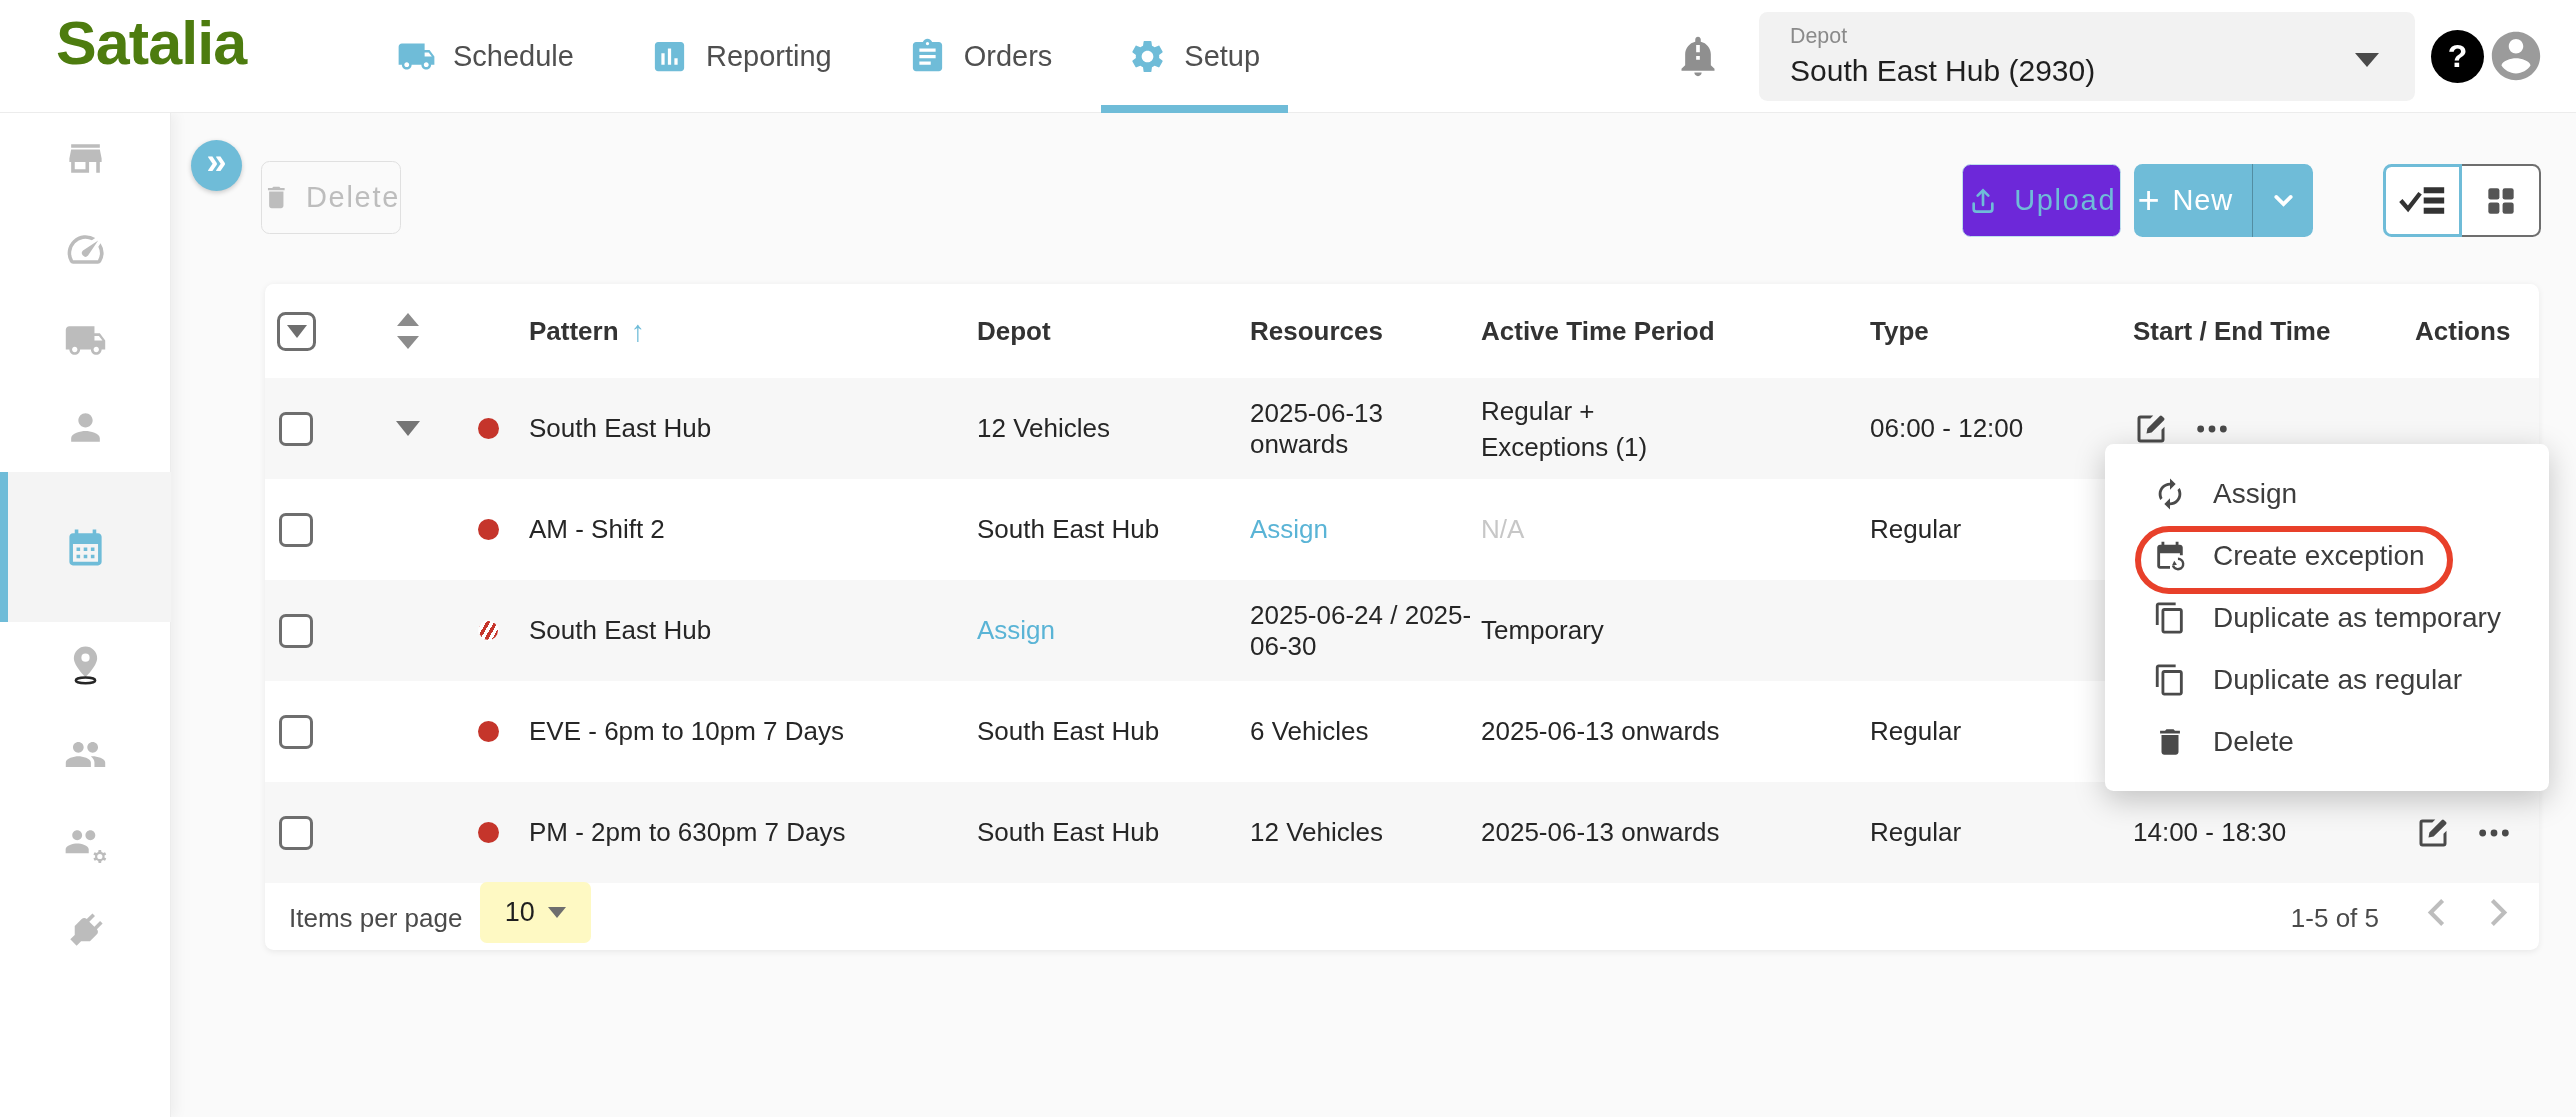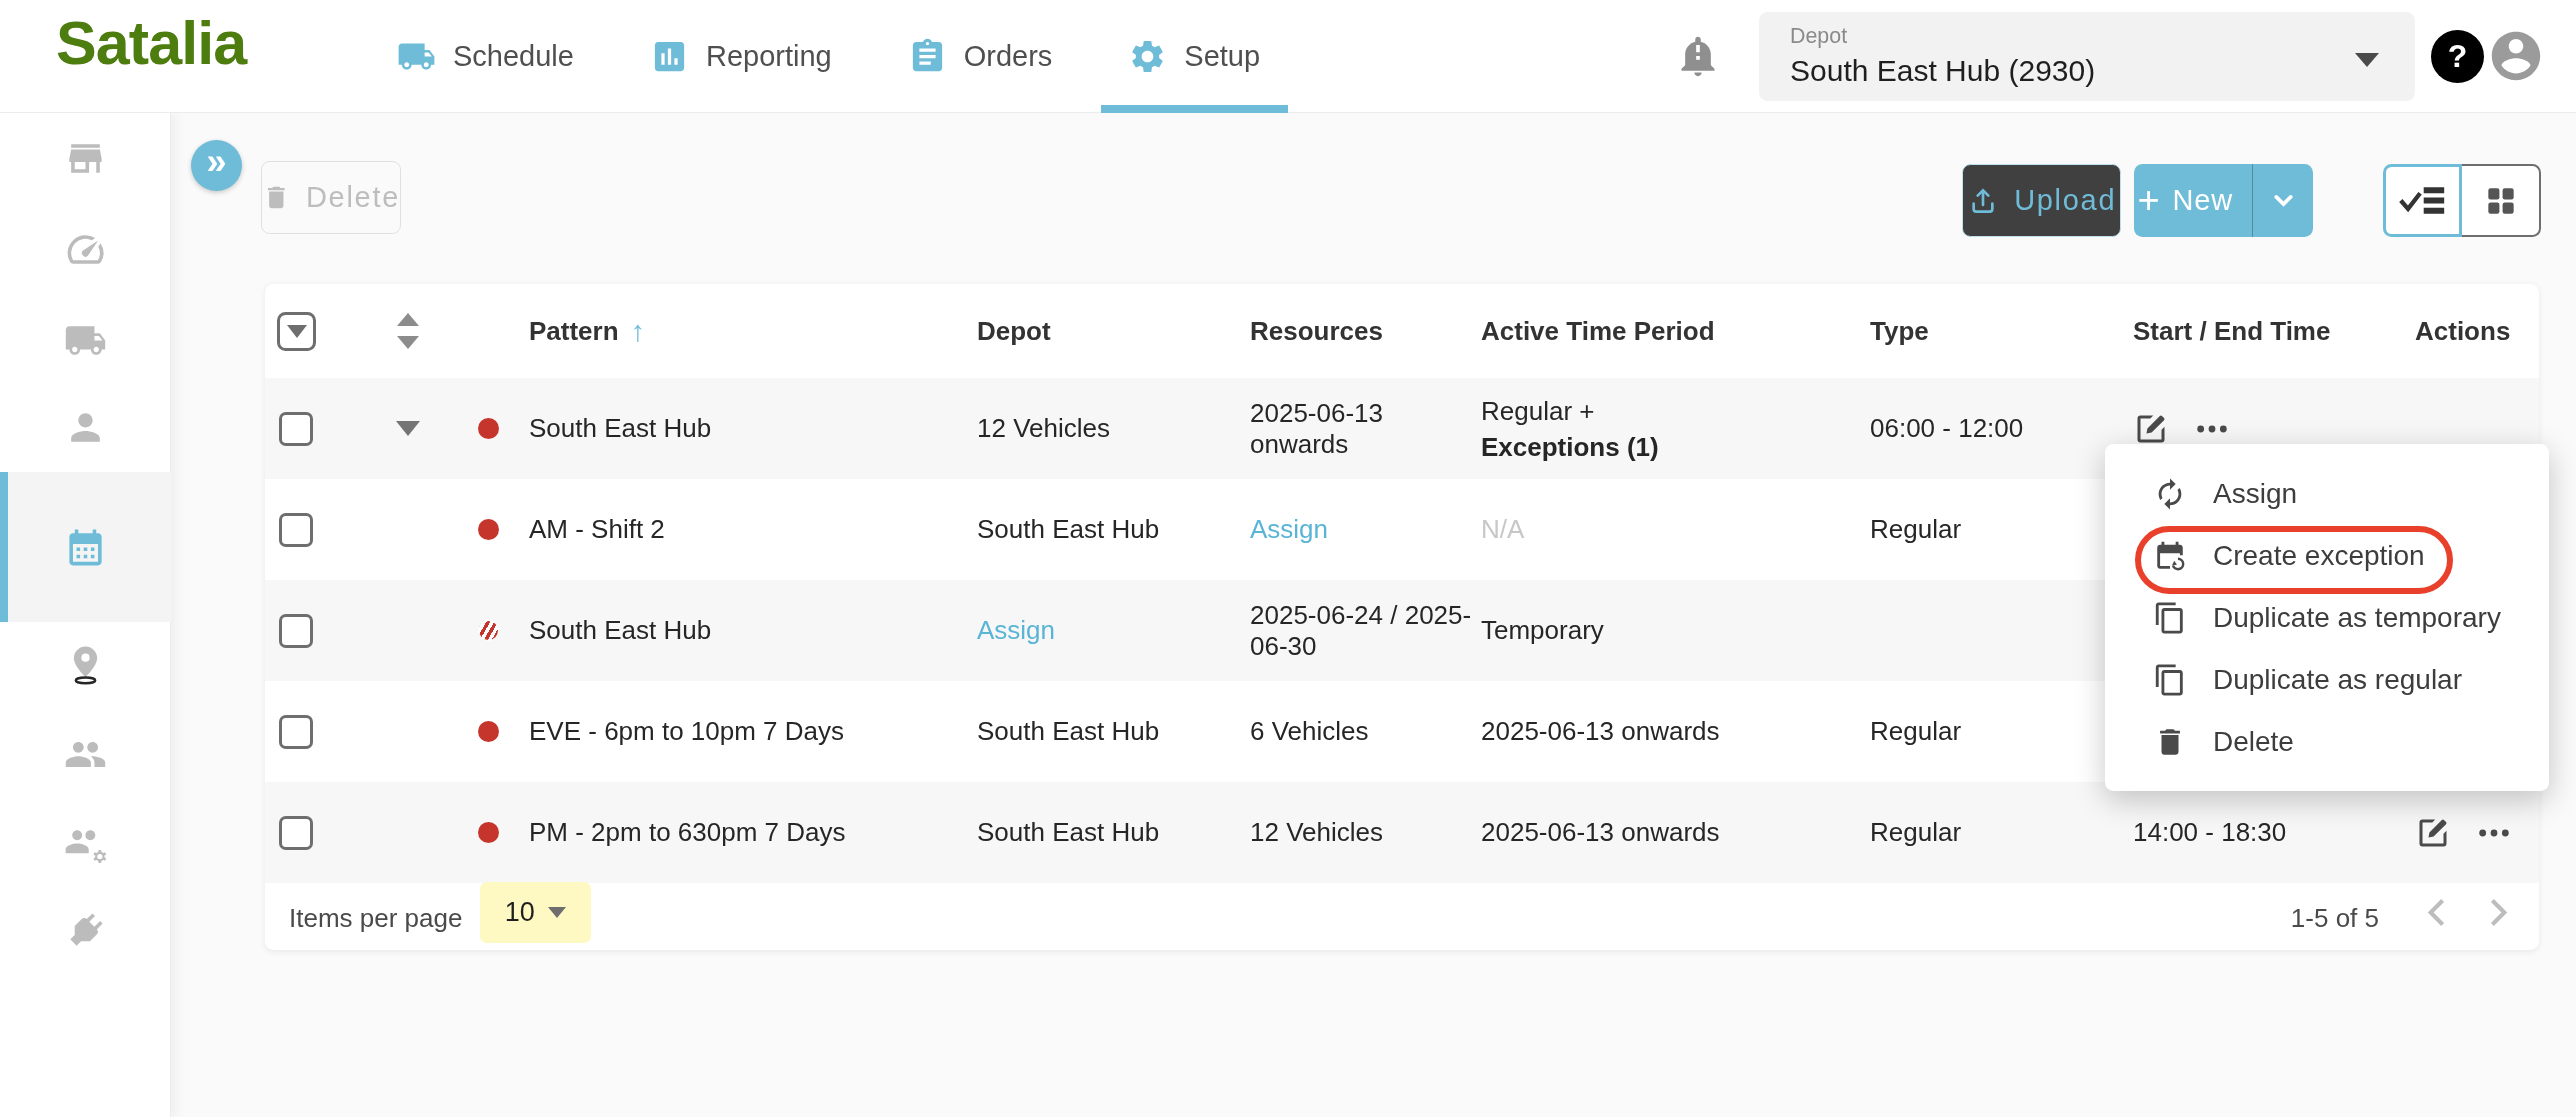--- a/index.html
+++ b/index.html
@@ -47,21 +47,21 @@
              font-size:36px; font-weight:700; z-index:25; cursor:pointer; box-shadow:0 1.7px 5.1px rgba(0,0,0,0.2);
              padding-bottom:6.8px; }
 
   
   .btn { position:absolute; display:flex; align-items:center; justify-content:center; gap:15.4px;
          border-radius:8.5px; font-size:29px; cursor:pointer; }
   .btn-delete-top { left:261px; top:161px; width:140px; height:73px; border:1.7px solid #e0e0e0;
          color:#bdbdbd; font-weight:500; letter-spacing:1.7px; }
   .btn-delete-top svg { width:31px; height:31px; fill:#bdbdbd; }
   .btn-upload { left:1962px; top:164px; width:159px; height:73px; border:1.7px solid #bfe0ec;
-         color:#6fbcd8; font-weight:500; letter-spacing:1.7px; background:#404040; }
+         color:#6fbcd8; font-weight:500; letter-spacing:1.7px; background:#6d28d9; }
   .btn-upload svg { width:32px; height:32px; stroke:#6fbcd8; }
   .btn-new { left:2134px; top:164px; width:179px; height:73px; background:#6fbcd8; color:#fff;
          font-weight:500; letter-spacing:0.9px; padding:0; overflow:hidden; }
   .btn-new .new-main { flex:1; display:flex; align-items:center; justify-content:center; gap:12px; height:100%; }
   .btn-new .new-caret { width:61px; height:100%; border-left:1.7px solid rgba(0,0,0,0.25);
          display:flex; align-items:center; justify-content:center; }
   .btn-new .new-caret svg { width:29px; height:29px; stroke:#fff; }
   .view-toggle { position:absolute; left:2383px; top:164px; height:73px; display:flex; }
   .vt-seg { width:79px; height:73px; background:#fff; display:flex; align-items:center; justify-content:center; cursor:pointer; }
   .vt-list { border:3.4px solid #6fbcd8; border-radius:8.5px 0 0 8.5px; z-index:2; }
@@ -89,21 +89,21 @@
   .tri-down { width:0; height:0; border-left:11px solid transparent; border-right:11px solid transparent;
             border-top:13.7px solid #8c8c8c; }
   .expander { width:0; height:0; border-left:12px solid transparent; border-right:12px solid transparent;
             border-top:15.4px solid #757575; margin:0 auto; cursor:pointer; }
   .dot { width:21.4px; height:21.4px; border-radius:50%; background:#c5352b; margin:0 auto; }
   .dot-striped { background:repeating-linear-gradient(120deg,#c5352b 0 3.4px,#ffffff 3.4px 6.8px);
             border:0.9px solid #fff; }
   .sort-arrow { color:#6fbcd8; font-size:29px; font-weight:400; margin-left:12px; }
   .link { color:#5ab4d6; cursor:pointer; }
   .muted { color:#c7c7c7; }
-  .type-bold { font-weight:700; }
+  .type-bold { font-weight:400; }
   .type-2l { line-height:36px; }
   .act-icons { display:flex; align-items:center; gap:26px; }
   .act-icons svg { width:36px; height:36px; fill:#4a4a4a; cursor:pointer; }
   .dots-icon svg { width:34px; height:34px; }
 
   
   .pagination { position:absolute; left:0; bottom:0; width:100%; height:68px; font-size:26px; color:#4a4a4a; }
   .ipp-label { position:absolute; left:24px; top:20.5px; }
   .ipp-select { position:absolute; left:215px; top:0px; width:111px; height:61px; background:#fef9c3;
             border-radius:6.8px; display:flex; align-items:center; justify-content:center; gap:13.7px;

